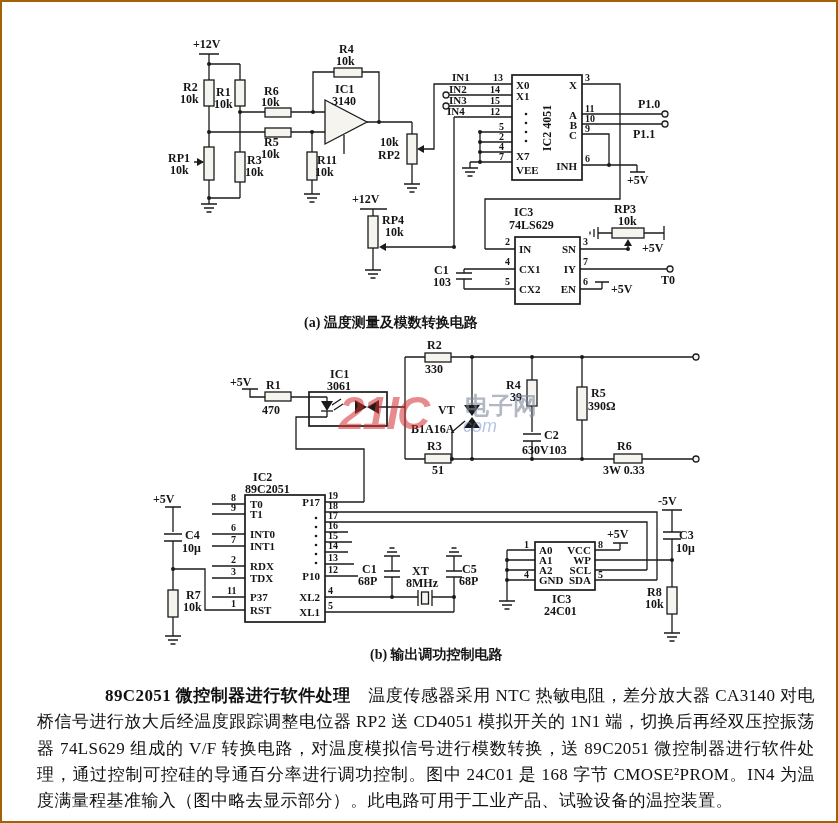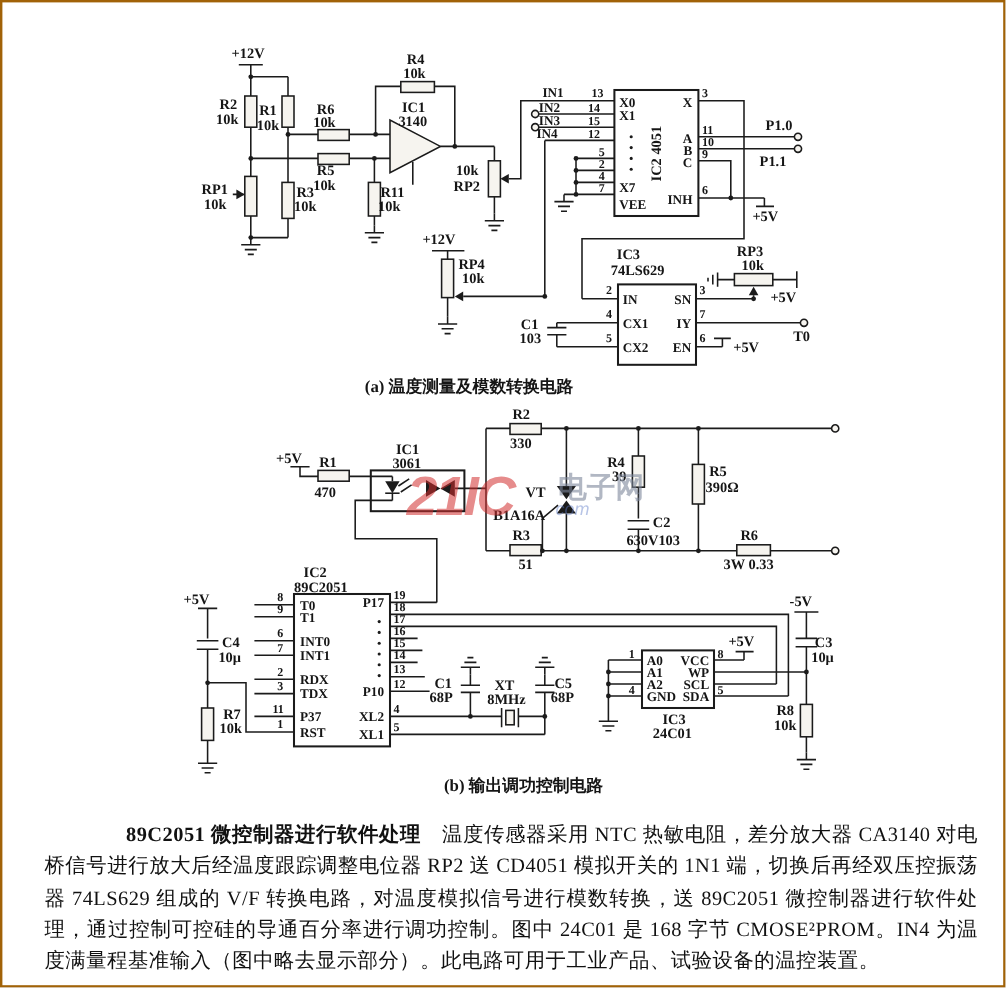--- a/index.html
+++ b/index.html
@@ -16,21 +16,21 @@
   .t{font-size:12px;}
   .tp{font-size:10px;}
   .ti{font-size:11px;}
   .tc{font-size:14px;}
   .watermark{position:absolute;left:333px;top:384px;width:250px;height:64px;
              pointer-events:none;}
   .wm1{position:absolute;left:4px;top:0;font-size:46px;font-style:italic;font-weight:900;
        color:rgba(210,45,45,.55);letter-spacing:-2px;font-family:"Liberation Sans",sans-serif;}
   .wm2{position:absolute;left:130px;top:4px;font-size:24px;font-weight:900;
        color:rgba(125,135,155,.6);font-family:"Liberation Sans",sans-serif;}
-  .wm3{position:absolute;left:128px;top:30px;font-size:15px;font-style:italic;
+  .wm3{position:absolute;left:128px;top:30px;font-size:18px;font-style:italic;
        color:rgba(95,125,200,.45);font-family:"Liberation Sans",sans-serif;}
   .para{position:absolute;left:35px;top:681px;width:778px;color:#111;
         font-size:17px;line-height:26.3px;text-align:justify;text-indent:68px;
         letter-spacing:.4px;}
   .ptitle{font-weight:900;}
 </style>
 </head>
 <body>
 
 <div class="page">

